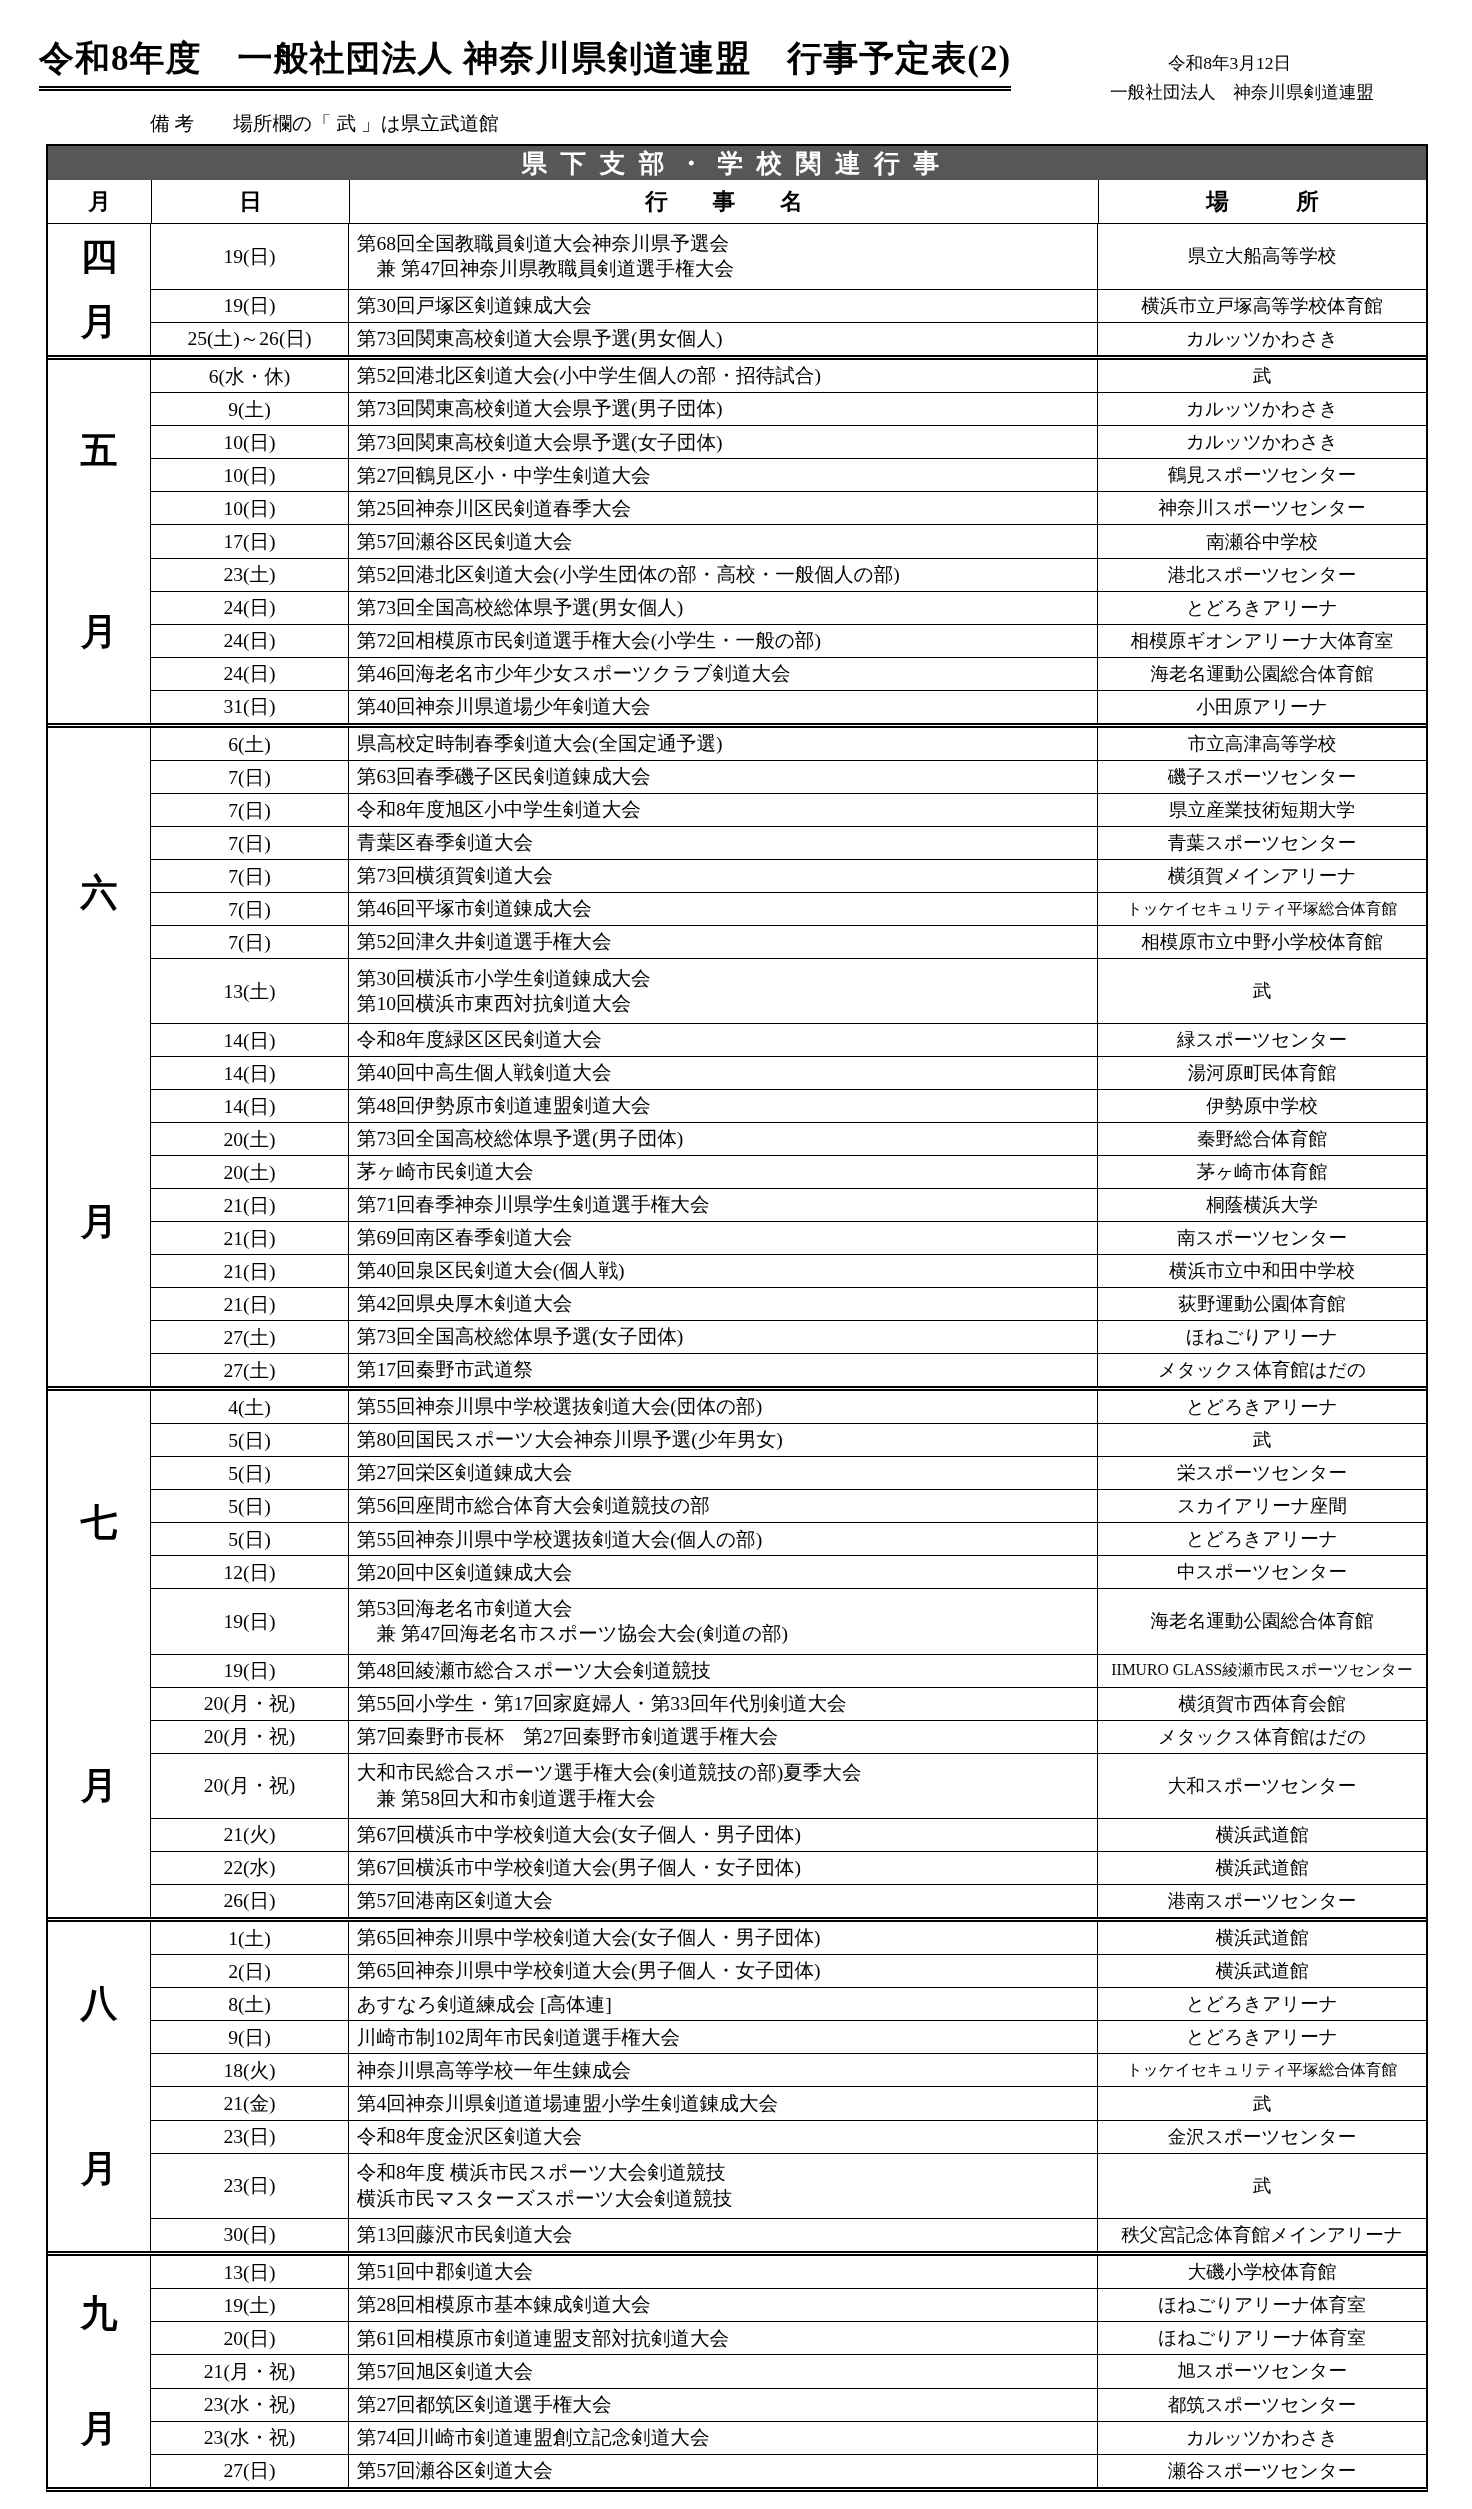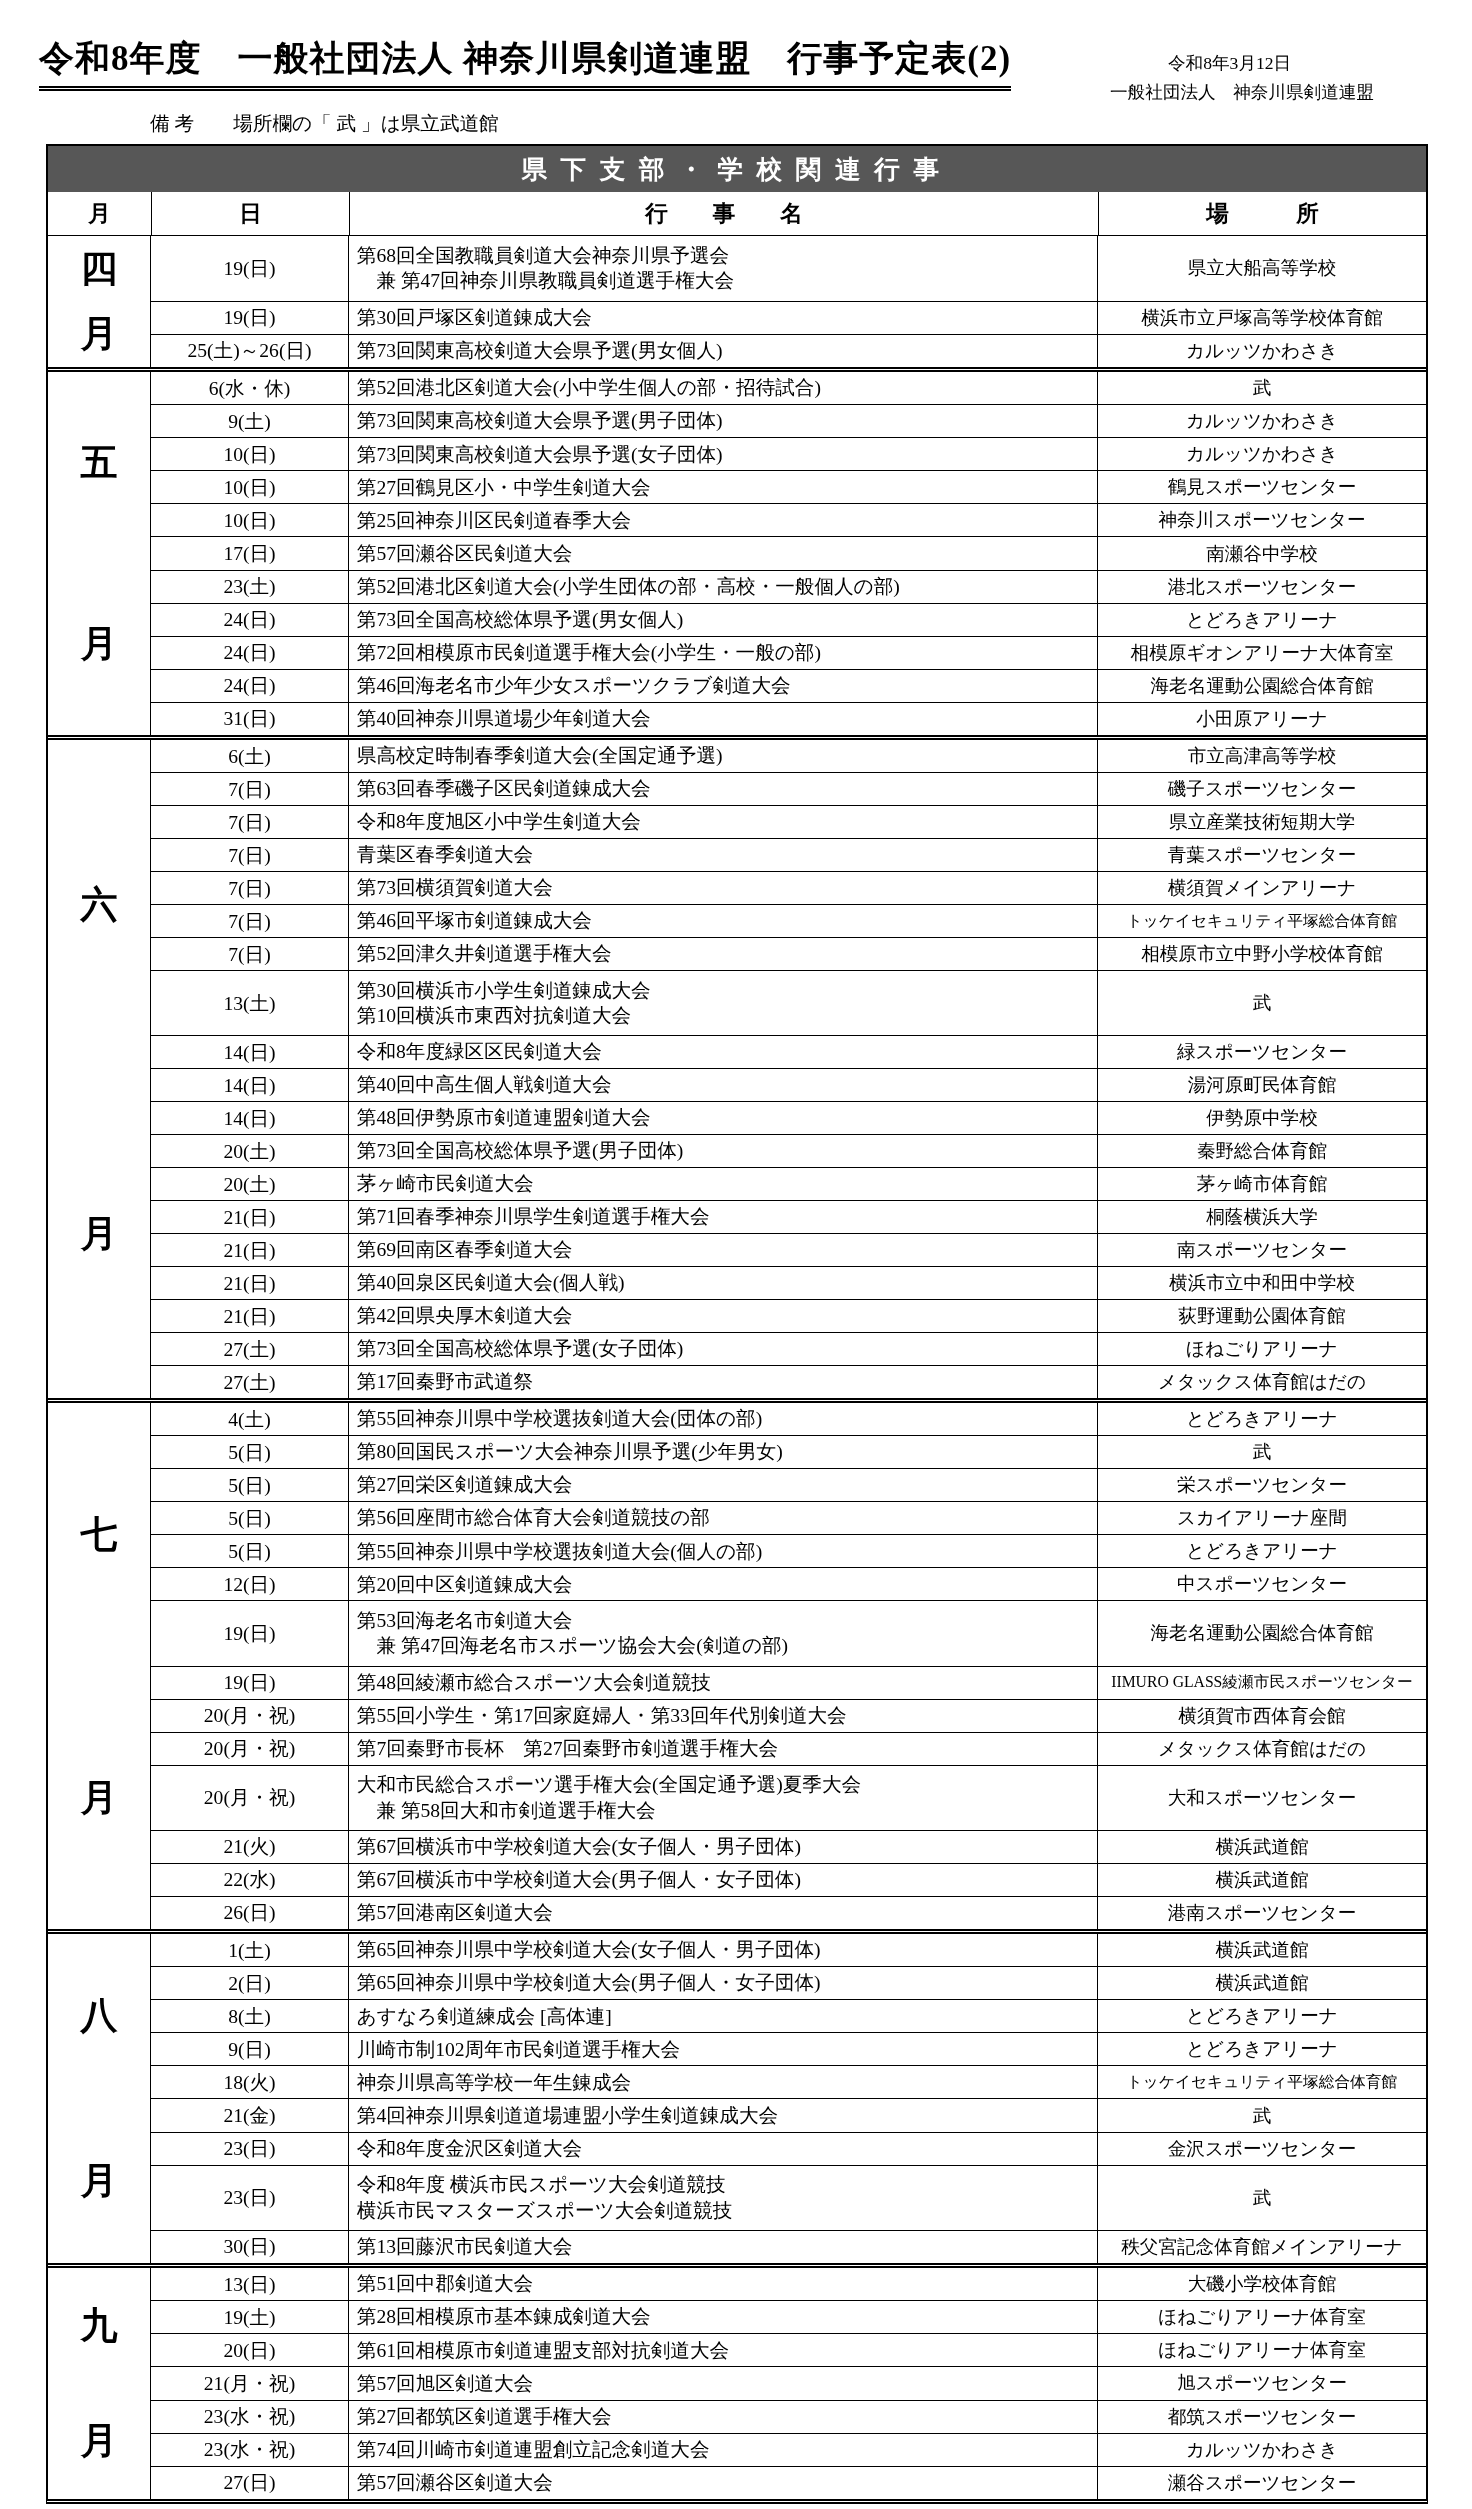--- a/index.html
+++ b/index.html
@@ -15,21 +15,21 @@
   }
   .issued-date{position:absolute;left:1168px;top:51px;font-size:17.6px;white-space:nowrap;}
   .issuer{position:absolute;left:1110px;top:80px;font-size:17.6px;white-space:nowrap;}
   .note{position:absolute;left:150px;top:110px;font-size:19.6px;white-space:nowrap;text-align:center;}
   
   .sched{
     position:absolute;left:46px;top:144px;width:1382px;
     border:2px solid #000;border-bottom:5.9px double #000;background:#fff;
   }
   .bar{
-    height:46px;background:#575757;color:#fff;display:flex;align-items:center;justify-content:center;
+    height:34px;background:#575757;color:#fff;display:flex;align-items:center;justify-content:center;
     font-size:25.5px;font-weight:bold;letter-spacing:13.7px;white-space:nowrap;
   }
   .hrow{display:flex;height:44px;border-bottom:1px solid #000;font-size:22.5px;font-weight:bold;}
   .hcell{display:flex;align-items:center;justify-content:center;white-space:nowrap;}
   .hcell + .hcell{border-left:1px solid #000;}
   .w-month{width:103px;}
   .w-date{width:198px;}
   .w-event{flex:1;}
   .w-place{width:328px;}
   .section{display:flex;width:100%;}
@@ -405,21 +405,21 @@
             <div class="row">
               <div class="cell-date">20(月・祝)</div>
               <div class="cell-event">
                 <div>第7回秦野市長杯　第27回秦野市剣道選手権大会</div>
               </div>
               <div class="cell-place">メタックス体育館はだの</div>
             </div>
             <div class="row tall">
               <div class="cell-date">20(月・祝)</div>
               <div class="cell-event">
-                <div>大和市民総合スポーツ選手権大会(全国定通予選)夏季大会</div>
+                <div>大和市民総合スポーツ選手権大会(剣道競技の部)夏季大会</div>
                 <div>　兼 第58回大和市剣道選手権大会</div>
               </div>
               <div class="cell-place">大和スポーツセンター</div>
             </div>
             <div class="row">
               <div class="cell-date">21(火)</div>
               <div class="cell-event">
                 <div>第67回横浜市中学校剣道大会(女子個人・男子団体)</div>
               </div>
               <div class="cell-place">横浜武道館</div>

